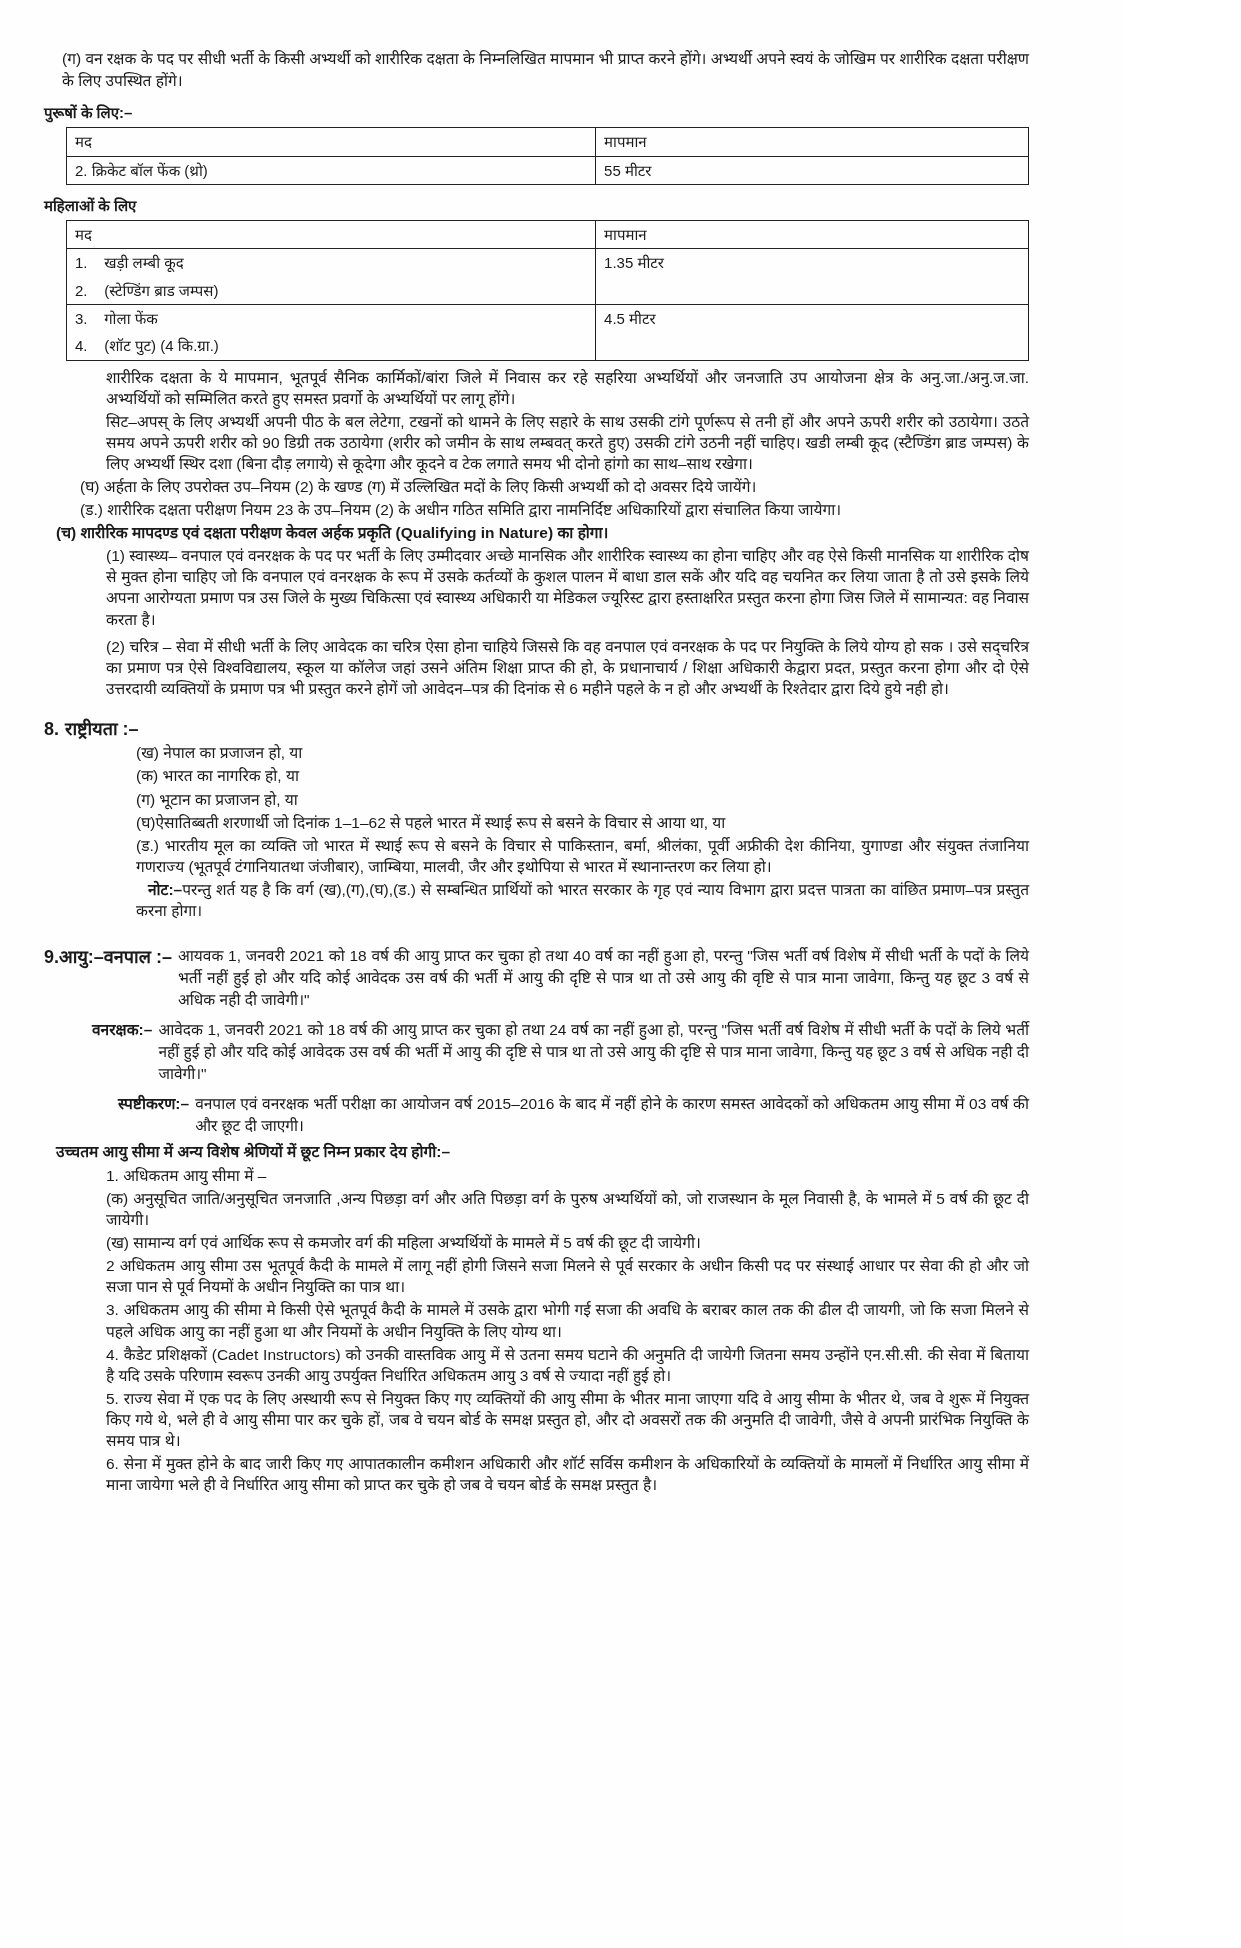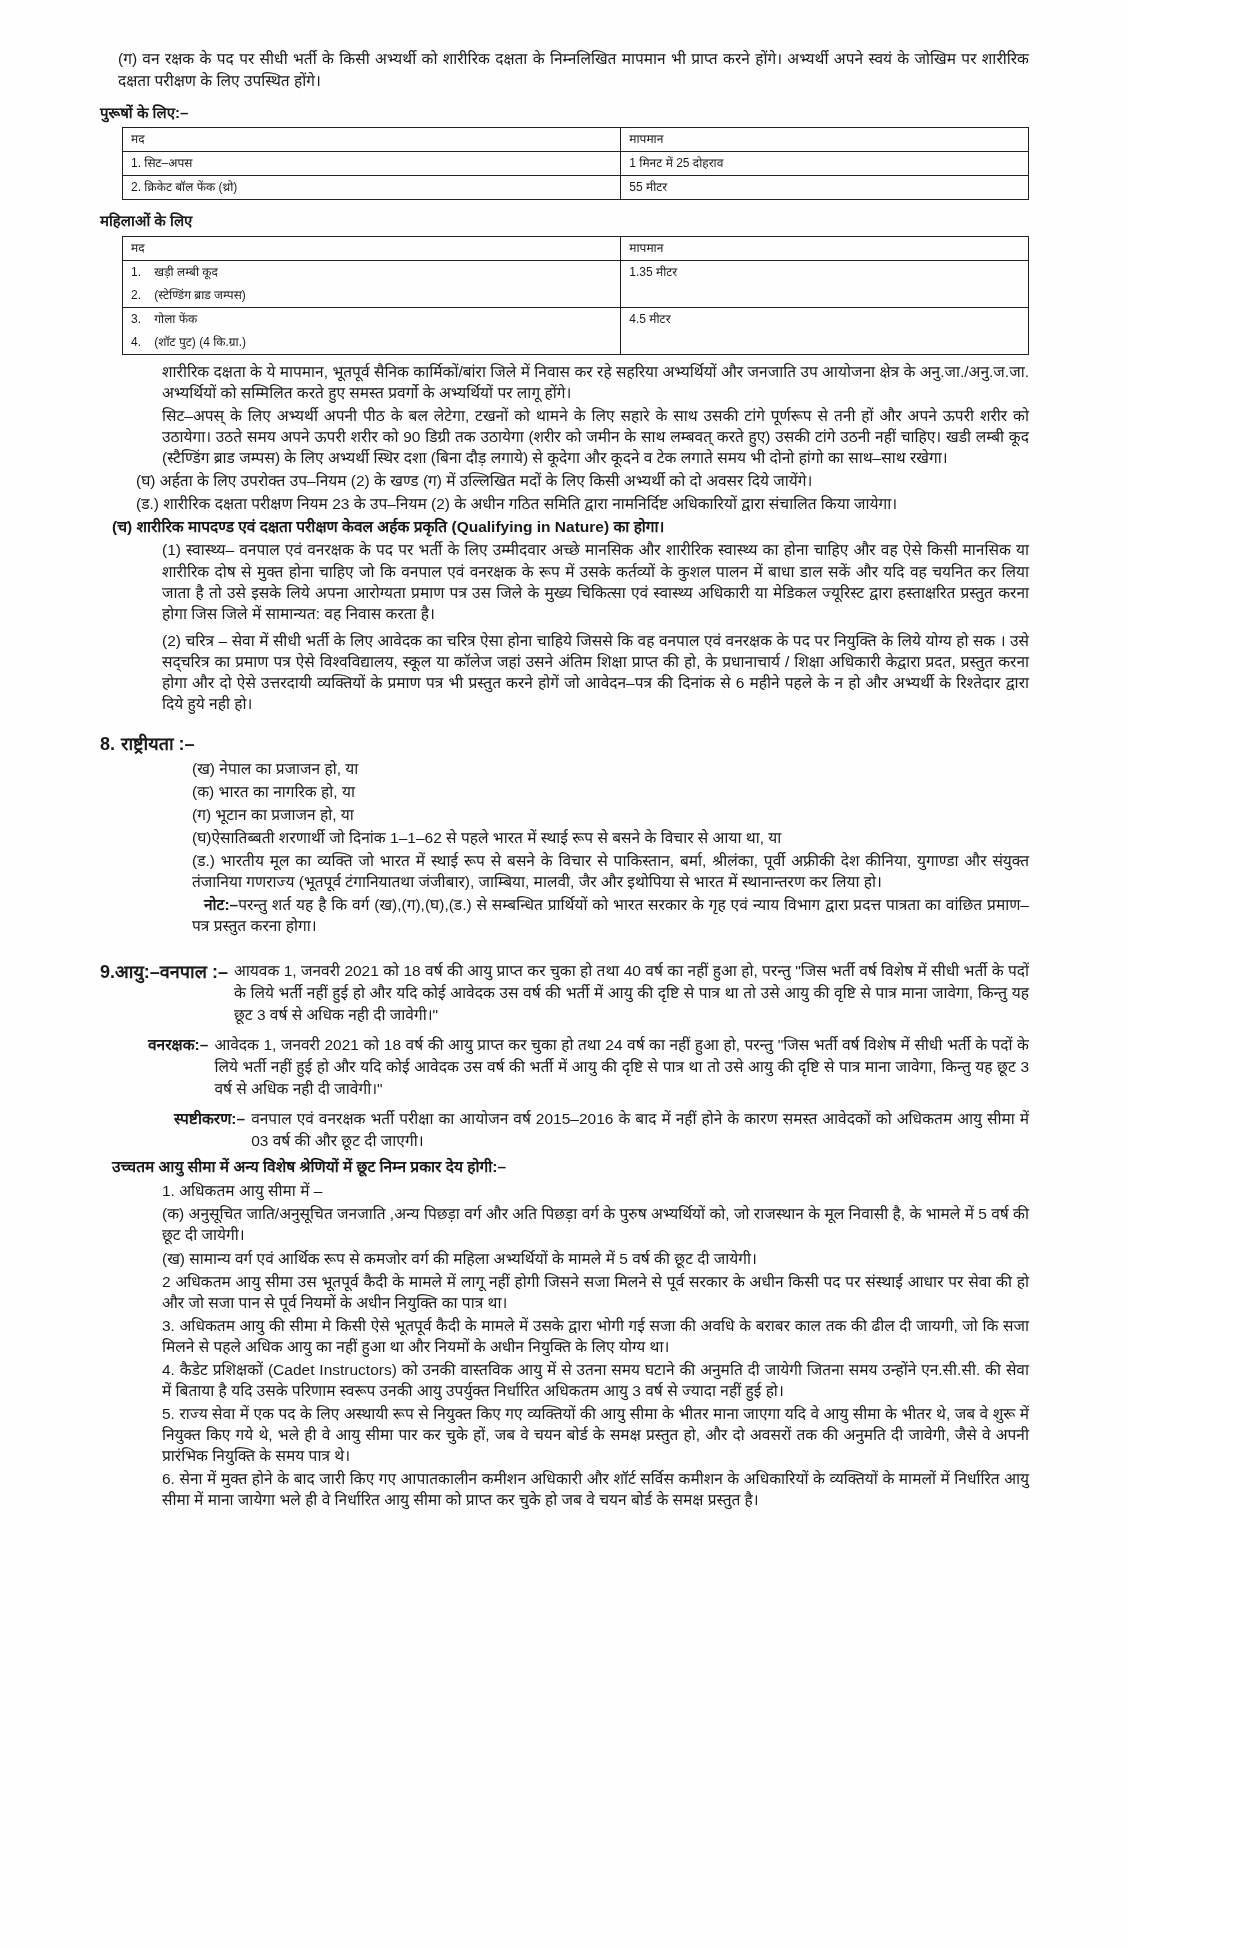--- a/index.html
+++ b/index.html
@@ -6,21 +6,21 @@
   body{
     width:1241px;
     font-family:"Liberation Sans", sans-serif;
     color:#1a1a1a;
     -webkit-font-smoothing:antialiased;
   }
   .page{
     position:relative;
     width:1125px;
     min-height:1948px;
-    padding:48px 96px 40px 100px;
+    padding:48px 96px 40px 44px;
     box-sizing:border-box;
     background:#fefefe;
     font-size:15.5px;
     line-height:1.42;
   }
   p{margin:0 0 2px 0;}
   .just{text-align:justify;}
   .ind-2{margin-left:36px;}
   .ind-3{margin-left:62px;}
   .ind-4{margin-left:92px;}
@@ -33,21 +33,21 @@
   }
   .heading-small{
     font-size:15px;
     font-weight:bold;
     margin:10px 0 4px 0;
   }
   table.tbl{
     border-collapse:collapse;
     width:calc(100% - 22px);
     margin:0 0 6px 22px;
-    font-size:12px;
+    font-size:15px;
   }
   table.tbl td{
     border:1px solid #222;
     padding:3px 8px;
     vertical-align:top;
   }
   table.tbl td.c1{width:55%;}
   table.tbl .noborder-bottom{border-bottom:none;}
   table.tbl .noborder-top{border-top:none;}
   .row-flex{display:flex;}
@@ -70,24 +70,20 @@
 
   <p class="just intro blk">(ग) वन रक्षक के पद पर सीधी भर्ती के किसी अभ्यर्थी को शारीरिक दक्षता के निम्नलिखित मापमान भी प्राप्त करने होंगे। अभ्यर्थी अपने स्वयं के जोखिम पर शारीरिक दक्षता परीक्षण के लिए उपस्थित होंगे।</p>
 
   <div class="heading-small">पुरूषों के लिए:–</div>
 
   <table class="tbl">
     <tbody>
         <tr>
       <td class="c1">मद</td>
       <td>मापमान</td>
-    </tr>
-    <tr>
-      <td class="c1">1. सिट–अपस</td>
-      <td>1 मिनट में 25 दोहराव</td>
     </tr>
     <tr>
       <td class="c1">2. क्रिकेट बॉल फेंक (थ्रो)</td>
       <td>55 मीटर</td>
     </tr>
   </tbody>
     </table>
 
   <div class="heading-small">महिलाओं के लिए</div>
 

